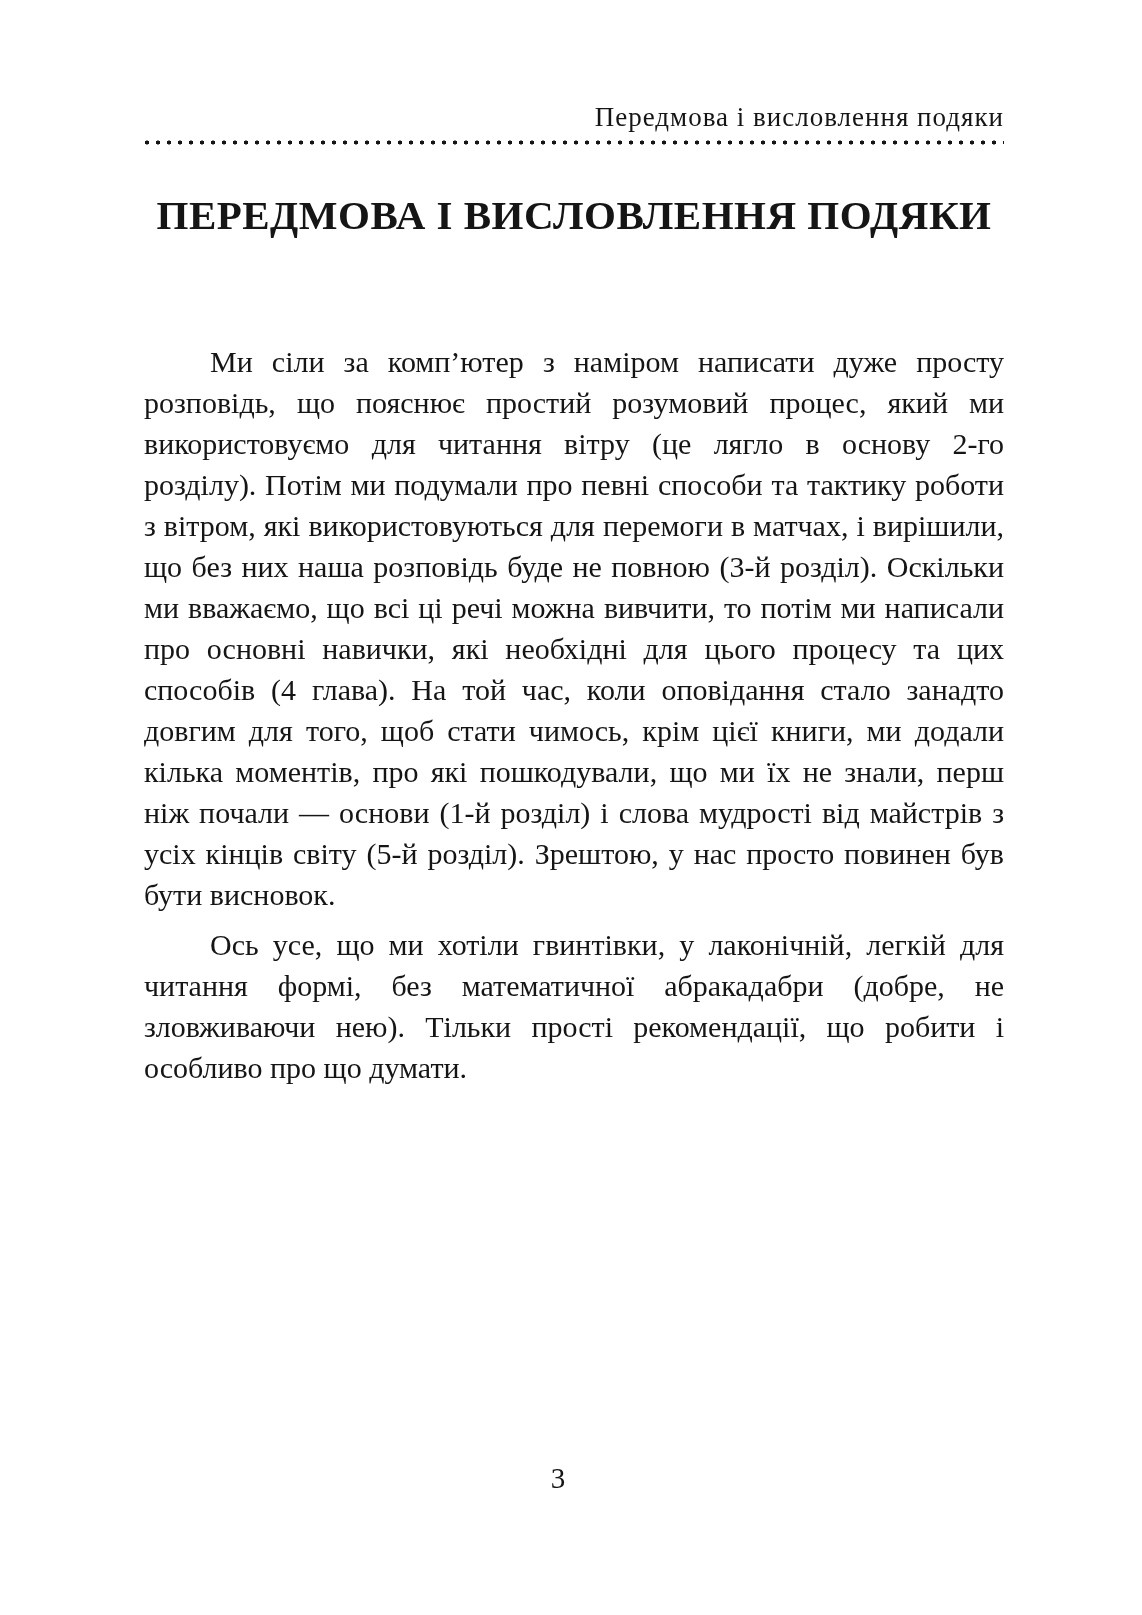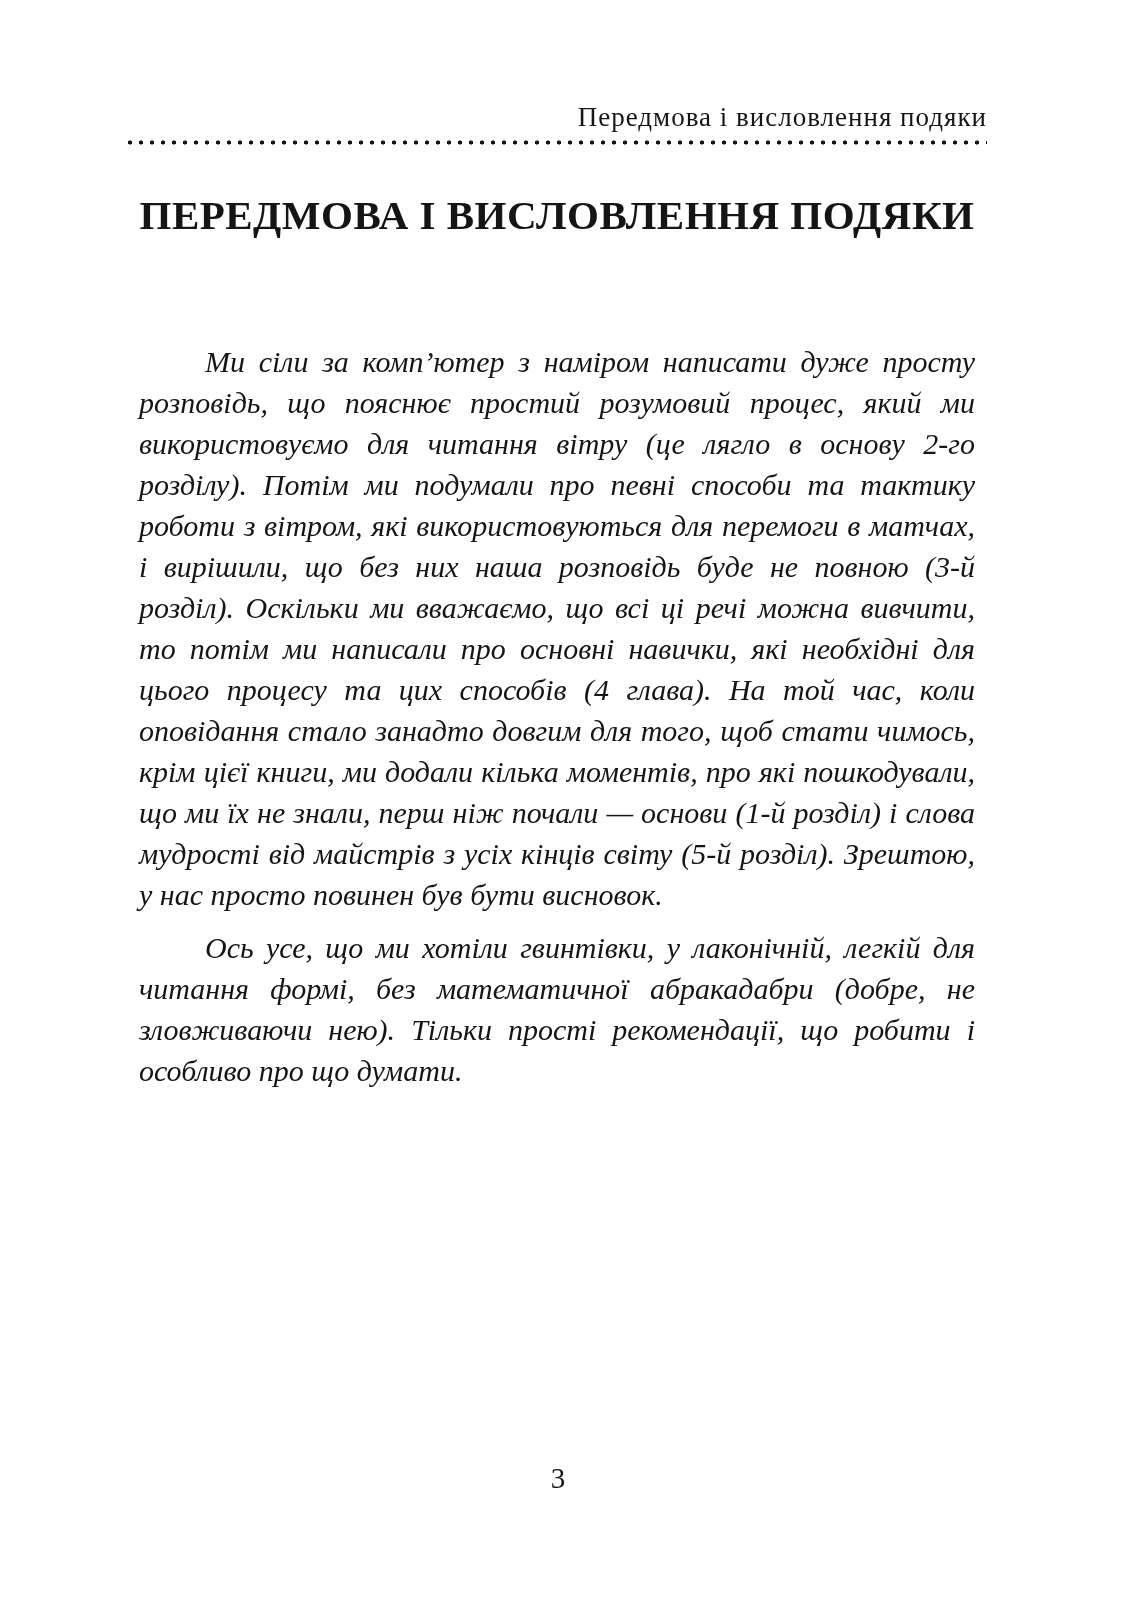--- a/index.html
+++ b/index.html
@@ -12,21 +12,21 @@
     width: 1142px;
     height: 1615px;
     background: #ffffff;
     color: #151515;
     font-family: "Liberation Serif", serif;
     box-sizing: border-box;
     overflow: hidden;
   }
   .content {
     position: absolute;
-    left: 127px;
+    left: 144px;
     top: 0;
     width: 860px;
   }
   .running-head {
     margin-top: 100px;
     text-align: right;
     font-size: 27px;
     line-height: 34px;
     letter-spacing: 1px;
     white-space: nowrap;
@@ -48,23 +48,22 @@
     letter-spacing: 0.5px;
     white-space: nowrap;
   }
   .body-text {
     margin-top: 102px;
     font-size: 30px;
     line-height: 41px;
     text-align: justify;
   }
   .body-text p {
-    margin: 12px;
+    margin: 0;
     text-indent: 66px;
-    font-style: italic;
   }
   .body-text p + p {
     margin-top: 9px;
   }
   .page-number {
     position: absolute;
     left: 128px;
     top: 1460px;
     width: 860px;
     text-align: center;

